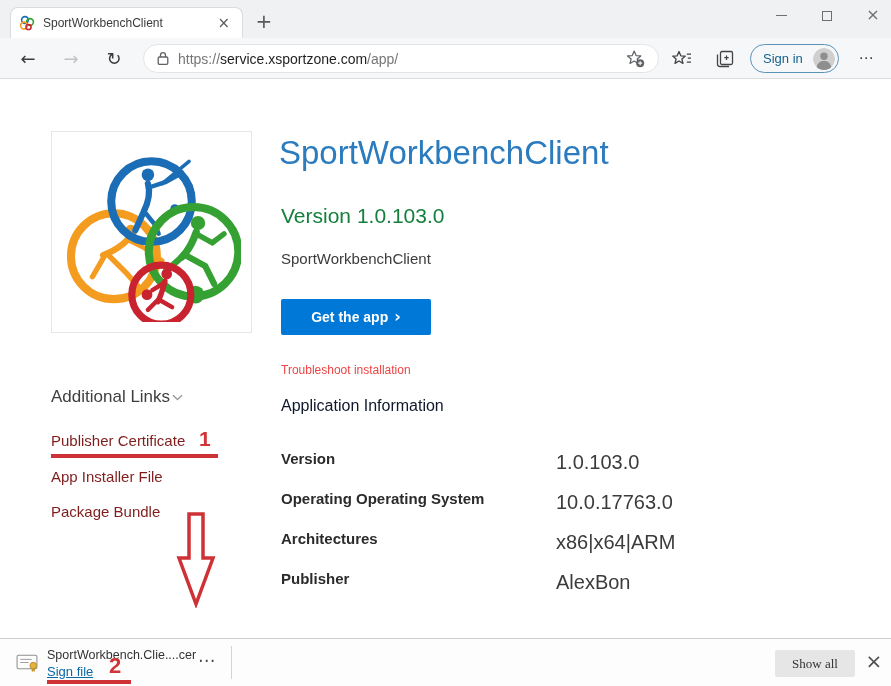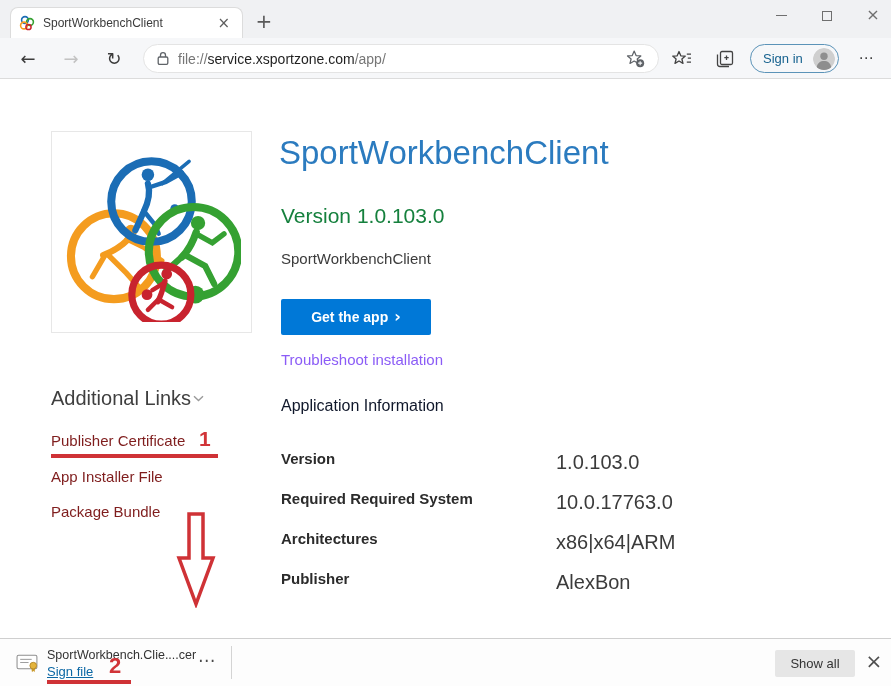--- a/index.html
+++ b/index.html
@@ -49,42 +49,42 @@
   .logo-box { position:absolute; left:51px; top:52px; width:201px; height:202px;
     border:1px solid #e7e7e7; background:#fff; padding:10px; }
   .page-title { position:absolute; left:279px; top:55px; font-size:33px; color:#2b7bbf; font-weight:400; }
   .version-line { position:absolute; left:281px; top:125px; font-size:21px; color:#15803d; }
   .subtitle { position:absolute; left:281px; top:171px; font-size:15px; color:#3b3b3b; }
   .get-app { position:absolute; left:281px; top:220px; width:150px; height:36px;
     background:#0078d7; color:#fff; border:none; border-radius:2px;
     font-size:14px; font-weight:bold; font-family:inherit;
     display:flex; align-items:center; justify-content:center; gap:6px; }
   .get-app .chev { font-weight:bold; font-size:16px; line-height:14px; }
-  .troubleshoot { position:absolute; left:281px; top:272px; font-size:15px; color:#8b5cf6; text-decoration:none; }
-  .side-heading { position:absolute; left:51px; top:308px; font-size:20px; color:#3f3f3f; display:flex; align-items:center; gap:2px; }
+  .troubleshoot { position:absolute; left:281px; top:284px; font-size:12px; color:#ef4444; text-decoration:none; }
+  .side-heading { position:absolute; left:51px; top:308px; font-size:17px; color:#3f3f3f; display:flex; align-items:center; gap:2px; }
   .side-link { position:absolute; left:51px; font-size:15px; color:#7f1d1d; text-decoration:none; }
   .info-heading { position:absolute; left:281px; top:318px; font-size:16px; color:#0f172a; }
   .info-label { position:absolute; left:281px; font-size:15px; font-weight:bold; color:#2b2b2b; }
   .info-value { position:absolute; left:556px; font-size:20px; color:#3b3b3b; }
 
   
   .anno-num { position:absolute; color:#d13438; font-weight:bold; font-size:21px; }
   .anno-line { position:absolute; background:#cf3236; height:4px; }
 
   
   .shelf { position:absolute; left:0; bottom:0; width:891px; height:48px;
     background:#fdfdfd; border-top:1px solid #cfcfcf; }
   .shelf-icon { position:absolute; left:16px; top:13px; }
   .shelf-name { position:absolute; left:47px; top:9px; font-size:12.5px; color:#333; }
   .shelf-open { position:absolute; left:47px; top:25px; font-size:13px; color:#0b67a4; text-decoration:underline; }
   .shelf-more { position:absolute; left:198px; top:11px; font-size:17px; color:#4a4a4a; letter-spacing:1px; }
   .shelf-divider { position:absolute; left:231px; top:7px; width:1px; height:33px; background:#d4d4d4; }
   .show-all { position:absolute; left:775px; top:11px; width:80px; height:27px;
     background:#e6e6e6; border:none; border-radius:2px; font-size:13px; color:#333;
-    font-family:Liberation Sans, sans-serif; }
+    font-family:Liberation Serif, serif; }
   .shelf-close { position:absolute; left:862px; top:10px; font-size:20px; color:#4f4f4f; width:24px; text-align:center; }
 </style>
 </head>
 <body>
 
 <div class="tabstrip">
   <div class="tab">
     <svg width="16" height="16" viewBox="0 0 16 16">
       <circle cx="6" cy="5" r="3.4" fill="none" stroke="#1b6db5" stroke-width="1.6"></circle>
       <circle cx="11" cy="7" r="3.4" fill="none" stroke="#35a132" stroke-width="1.6"></circle>
@@ -105,21 +105,21 @@
 <div class="toolbar">
   <span class="tb-btn glyph" style="left:15px">←</span>
   <span class="tb-btn glyph disabled" style="left:58px">→</span>
   <span class="tb-btn glyph" style="left:101px">↻</span>
 
   <div class="addressbar">
     <svg width="12" height="15" viewBox="0 0 12 15">
       <rect x="1.2" y="6" width="9.6" height="7.4" rx="1.3" fill="none" stroke="#5f6368" stroke-width="1.3"></rect>
       <path d="M3.5 6 V4.2 a2.5 2.5 0 0 1 5 0 V6" fill="none" stroke="#5f6368" stroke-width="1.3"></path>
     </svg>
-    <span class="url"><span class="dim">file://</span><span class="host">service.xsportzone.com</span><span class="dim">/app/</span></span>
+    <span class="url"><span class="dim">https://</span><span class="host">service.xsportzone.com</span><span class="dim">/app/</span></span>
     <svg width="19" height="19" viewBox="0 0 20 20">
       <path d="M8.6 2.2 L10.6 6.9 L15.6 7.3 L11.8 10.5 L13 15.2 L8.6 12.7 L4.2 15.2 L5.4 10.5 L1.6 7.3 L6.6 6.9 Z" fill="none" stroke="#5f6368" stroke-width="1.3" stroke-linejoin="round"></path>
       <circle cx="14.9" cy="14.9" r="4.2" fill="#5f6368"></circle>
       <path d="M14.9 12.8 v4.2 M12.8 14.9 h4.2" stroke="#f6f7f9" stroke-width="1.2"></path>
     </svg>
   </div>
 
   <span class="tb-btn" style="left:669px;padding-top:4px">
     <svg width="20" height="18" viewBox="0 0 20 18">
       <path d="M7 1.5 L8.8 5.8 L13.3 6.1 L9.9 9 L11 13.4 L7 11 L3 13.4 L4.1 9 L0.7 6.1 L5.2 5.8 Z" fill="none" stroke="#434343" stroke-width="1.3" stroke-linejoin="round"></path>
@@ -212,21 +212,21 @@
   <div class="anno-line" style="left:51px; top:375px; width:167px"></div>
   <svg style="position:absolute; left:176px; top:433px" width="40" height="96" viewBox="0 0 40 96">
     <polygon points="13,2 27,2 27,46 37,46 20,92 3,46 13,46" fill="none" stroke="#cf3236" stroke-width="3.5" stroke-linejoin="miter"></polygon>
   </svg>
 
   <h2 class="info-heading" style="font-weight:400">Application Information</h2>
 
   <div>
     <span class="info-label" style="top:371px">Version</span>
     <span class="info-value" style="top:372px">1.0.103.0</span>
-    <span class="info-label" style="top:411px">Required Required System</span>
+    <span class="info-label" style="top:411px">Operating Operating System</span>
     <span class="info-value" style="top:412px">10.0.17763.0</span>
     <span class="info-label" style="top:451px">Architectures</span>
     <span class="info-value" style="top:452px">x86|x64|ARM</span>
     <span class="info-label" style="top:491px">Publisher</span>
     <span class="info-value" style="top:492px">AlexBon</span>
   </div>
 </div>
 
 <div class="shelf">
   <span class="shelf-icon">

